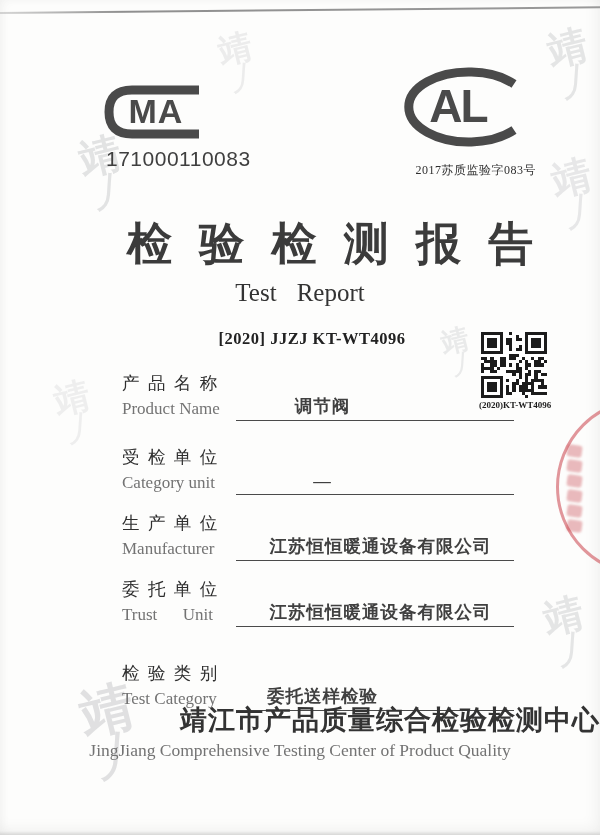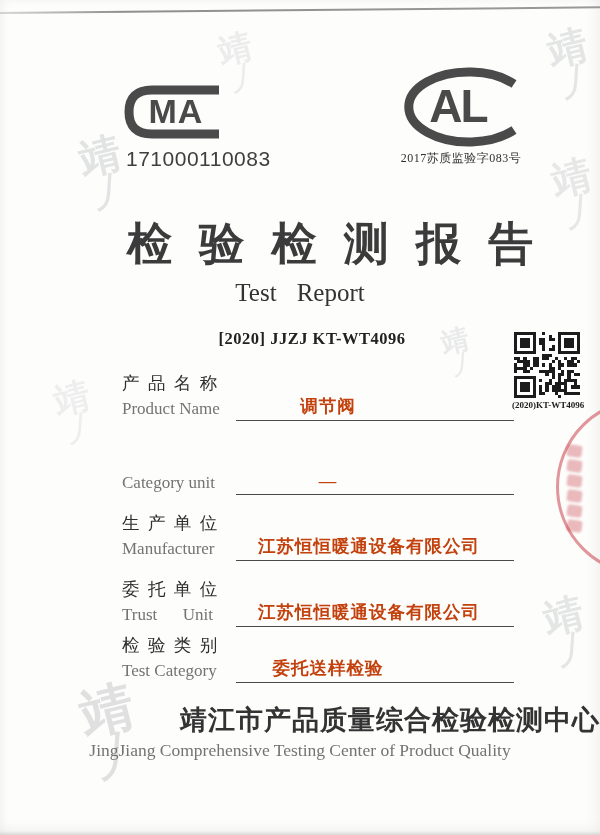--- a/index.html
+++ b/index.html
@@ -32,77 +32,77 @@
     text-align:center;
     transform:rotate(-14deg);
     user-select:none;
     pointer-events:none;
   }
   .wm .g1{display:block;font-weight:700;}
   .wm .g2{display:block;transform:rotate(18deg) translateX(6px);font-weight:400;}
 
   
   .logos{position:absolute;left:0;top:0;width:100%;height:180px;}
-  .cma{position:absolute;left:122px;top:80px;width:120px;text-align:right;}
+  .cma{position:absolute;left:102px;top:80px;width:120px;text-align:right;}
   .cma svg{display:block;}
   .cma-number{
     font-family:"Liberation Sans", sans-serif;
     font-size:21px;color:#3f3f3f;letter-spacing:.5px;margin:3px 0 0 4px;
   }
   .cal{position:absolute;left:386px;top:66px;width:150px;text-align:center;}
   .cal svg{display:block;margin:0 auto;}
-  .cal-number{font-size:12px;color:#2f2f2f;margin-top:2px;letter-spacing:.5px;}
+  .cal-number{font-size:12px;color:#2f2f2f;margin-top:14px;letter-spacing:.5px;text-align:right;}
 
   
   .title-cn{
     position:absolute;left:0;top:214px;width:100%;
     text-align:center;
     font-size:45px;font-weight:600;letter-spacing:8px;
     color:#3b3b3b;margin:0;padding-left:34px;
   }
   .title-en{
     position:absolute;left:0;top:279px;width:100%;
     display:flex;justify-content:center;gap:20px;
     font-size:25px;color:#333;
   }
   .report-no{
     position:absolute;left:12px;top:329px;width:100%;
     text-align:center;font-size:16.5px;letter-spacing:.5px;color:#222;
     font-weight:600;
   }
 
   
-  .qr-block{position:absolute;left:479px;top:332px;width:70px;text-align:center;margin-left:33px;}
+  .qr-block{position:absolute;left:479px;top:332px;width:70px;text-align:center;}
   .qr-code{width:66px;height:66px;margin:0 auto;background:#fff;}
   .qr-code svg{width:66px;height:66px;display:block;fill:#1c1c1c;}
   .qr-caption{font-size:9px;color:#1c1c1c;margin-top:2px;letter-spacing:0;white-space:nowrap;font-weight:700;}
 
   
   .fields{position:absolute;left:122px;top:368px;width:392px;}
   .row{display:flex;align-items:flex-end;margin-bottom:13px;}
   .row-1{margin-bottom:21px;}
-  .row-4{margin-bottom:3px;}
+  .row-4{margin-bottom:31px;}
   .label{width:108px;flex:none;}
   .label-cn{
     font-size:17.5px;letter-spacing:2px;color:#2e2e2e;line-height:25px;
     white-space:pre;
   }
   .label-en{
     font-size:17px;color:#737373;line-height:25px;white-space:pre;
   }
   .value-line{
     position:relative;flex:1;height:52px;margin-left:6px;
     border-bottom:1.5px solid #4a4a4a;
   }
   .value{
-    position:absolute;left:16px;right:0;bottom:2px;
-    font-size:17.5px;font-weight:600;color:#c2410c;letter-spacing:1px;
+    position:absolute;left:5px;right:0;bottom:2px;
+    font-size:17.5px;font-weight:600;color:#404040;letter-spacing:1px;
   }
   .v-centerish{text-align:center;padding-right:110px;}
-  .v-left{text-align:left;padding-left:6px;}
+  .v-left{text-align:center;padding-left:6px;}
 
   
   .footer-cn{
     position:absolute;left:0;top:702px;width:100%;
     text-align:right;font-size:27px;font-weight:600;letter-spacing:1px;color:#333;margin:0;
   }
   .footer-en{
     position:absolute;left:0;top:740px;width:100%;
     text-align:center;font-size:17.5px;color:#737373;
   }
@@ -329,20 +329,21 @@
         <div class="label-cn">产 品 名 称</div>
         <div class="label-en">Product Name</div>
       </div>
       <div class="value-line">
         <div class="value v-centerish">调节阀</div>
       </div>
     </div>
 
     <div class="row row-2">
       <div class="label">
+        <div class="label-cn">受 检 单 位</div>
         <div class="label-en">Category unit</div>
       </div>
       <div class="value-line">
         <div class="value v-centerish">—</div>
       </div>
     </div>
 
     <div class="row row-3">
       <div class="label">
         <div class="label-cn">生 产 单 位</div>

